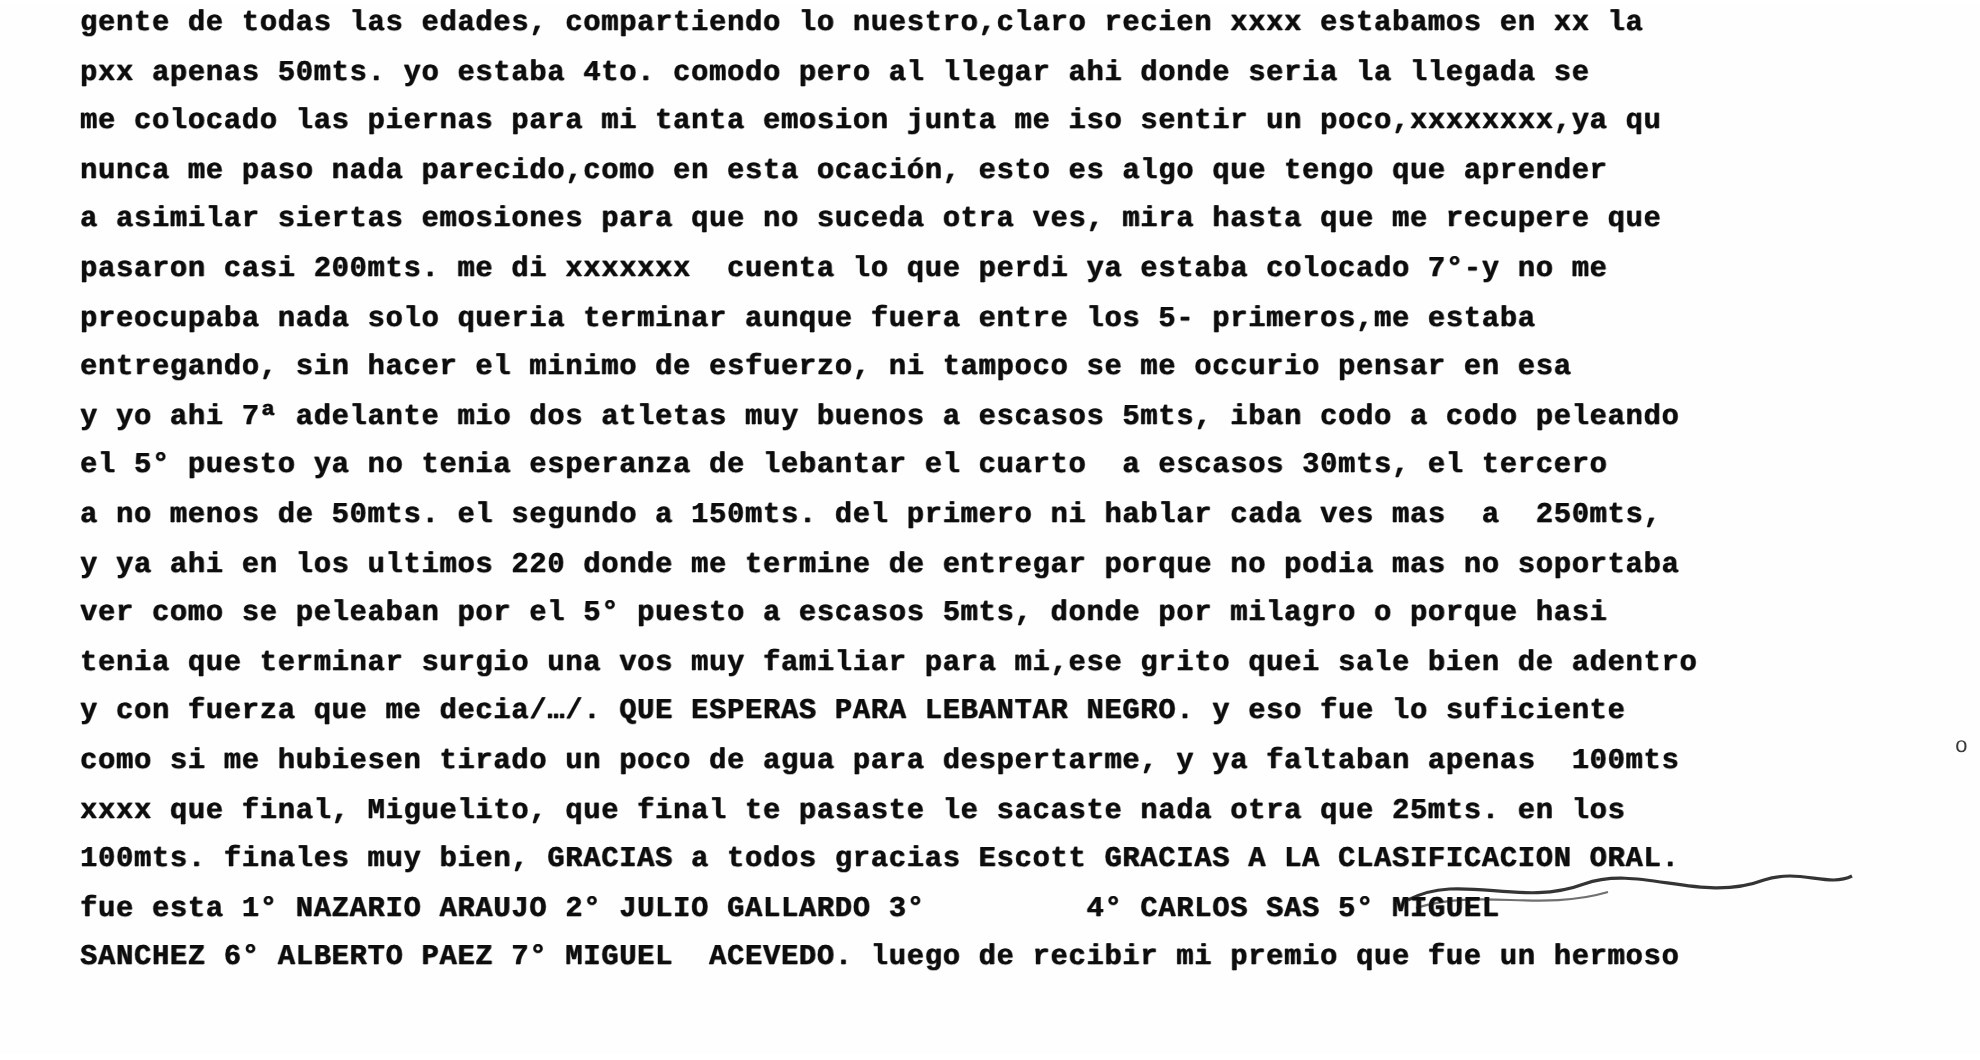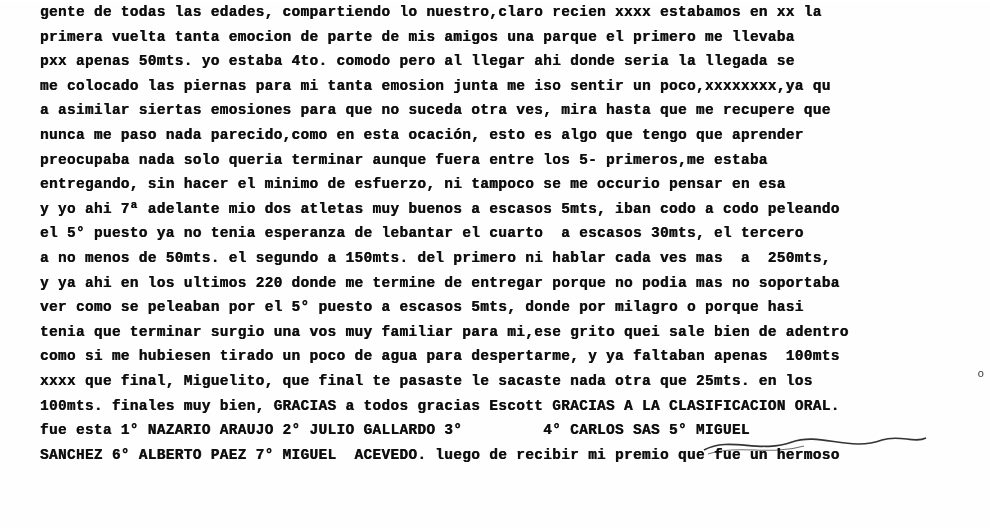--- a/index.html
+++ b/index.html
@@ -63,33 +63,34 @@
 </style>
 </head>
 <body>
 
 <div id="page">
 
   <div class="clip-top"></div>
 
   <div class="doc-body">
     <div class="line">gente de todas las edades, compartiendo lo nuestro,claro recien xxxx estabamos en xx la</div>
-    <div class="line">primera vuelta tanta emocion de parte de mis amigos una parque el primero me llevaba</div>
     <div class="line">pxx apenas 50mts. yo estaba 4to. comodo pero al llegar ahi donde seria la llegada se</div>
     <div class="line">me colocado las piernas para mi tanta emosion junta me iso sentir un poco,xxxxxxxx,ya qu</div>
+    <div class="line">nunca me paso nada parecido,como en esta ocación, esto es algo que tengo que aprender</div>
     <div class="line">a asimilar siertas emosiones para que no suceda otra ves, mira hasta que me recupere que</div>
-    <div class="line">nunca me paso nada parecido,como en esta ocación, esto es algo que tengo que aprender</div>
+    <div class="line">pasaron casi 200mts. me di xxxxxxx  cuenta lo que perdi ya estaba colocado 7°-y no me</div>
     <div class="line">preocupaba nada solo queria terminar aunque fuera entre los 5- primeros,me estaba</div>
     <div class="line">entregando, sin hacer el minimo de esfuerzo, ni tampoco se me occurio pensar en esa</div>
     <div class="line">y yo ahi 7ª adelante mio dos atletas muy buenos a escasos 5mts, iban codo a codo peleando</div>
     <div class="line">el 5° puesto ya no tenia esperanza de lebantar el cuarto  a escasos 30mts, el tercero</div>
     <div class="line">a no menos de 50mts. el segundo a 150mts. del primero ni hablar cada ves mas  a  250mts,</div>
     <div class="line">y ya ahi en los ultimos 220 donde me termine de entregar porque no podia mas no soportaba</div>
     <div class="line">ver como se peleaban por el 5° puesto a escasos 5mts, donde por milagro o porque hasi</div>
     <div class="line">tenia que terminar surgio una vos muy familiar para mi,ese grito quei sale bien de adentro</div>
+    <div class="line">y con fuerza que me decia/…/. QUE ESPERAS PARA LEBANTAR NEGRO. y eso fue lo suficiente</div>
     <div class="line">como si me hubiesen tirado un poco de agua para despertarme, y ya faltaban apenas  100mts</div>
     <div class="line">xxxx que final, Miguelito, que final te pasaste le sacaste nada otra que 25mts. en los</div>
     <div class="line">100mts. finales muy bien, GRACIAS a todos gracias Escott GRACIAS A LA CLASIFICACION ORAL.</div>
     <div class="line">fue esta 1° NAZARIO ARAUJO 2° JULIO GALLARDO 3°         4° CARLOS SAS 5° MIGUEL</div>
     <div class="line">SANCHEZ 6° ALBERTO PAEZ 7° MIGUEL  ACEVEDO. luego de recibir mi premio que fue un hermoso</div>
 
   </div>
 
   <div class="edge-mark" style="top:368px;">o</div>
 

